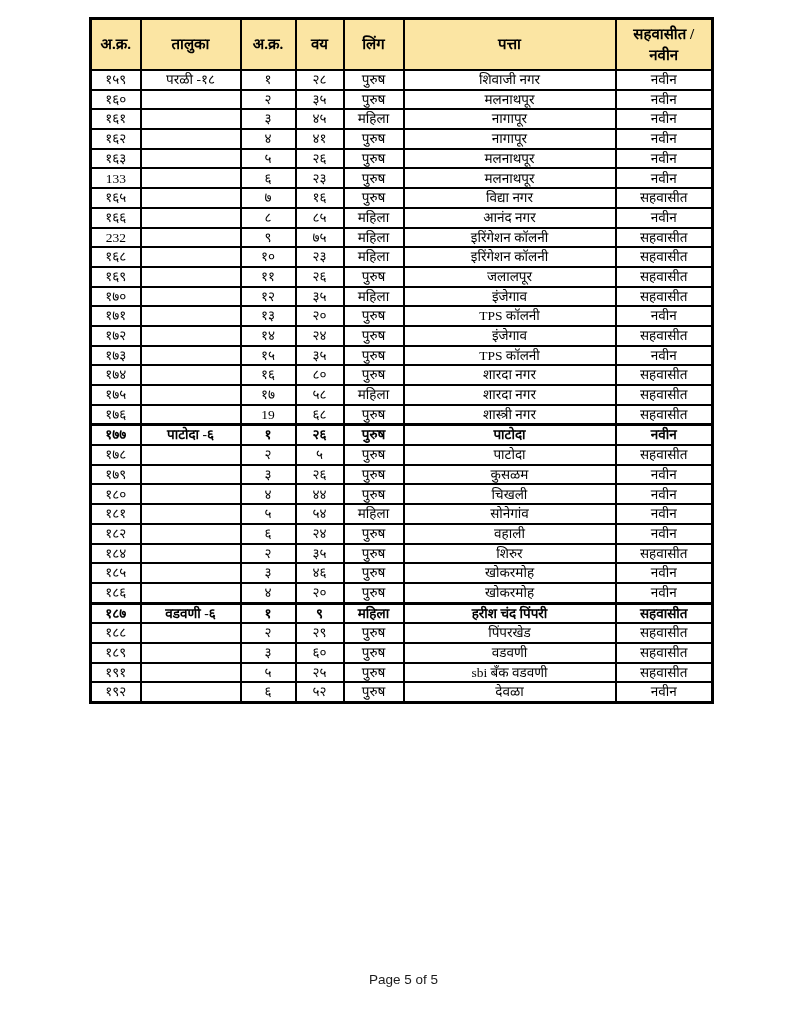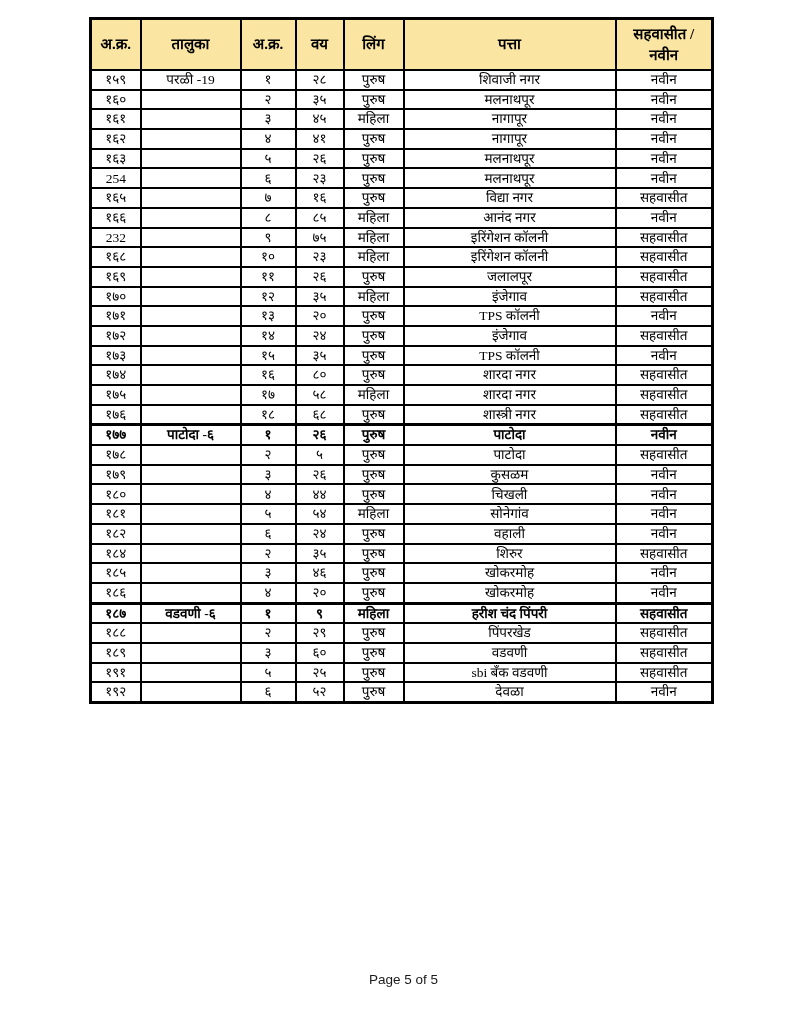--- a/index.html
+++ b/index.html
@@ -87,21 +87,21 @@
         <th>अ.क्र.</th>
         <th>वय</th>
         <th>लिंग</th>
         <th>पत्ता</th>
         <th>सहवासीत / नवीन</th>
       </tr>
     </thead>
     <tbody id="table-body">
         <tr>
           <td>१५९</td>
-          <td>परळी -19</td>
+          <td>परळी -१८</td>
           <td>१</td>
           <td>२८</td>
           <td>पुरुष</td>
           <td>शिवाजी नगर</td>
           <td>नवीन</td>
         </tr>
         <tr>
           <td>१६०</td>
           <td></td>
           <td>२</td>
@@ -131,21 +131,21 @@
         <tr>
           <td>१६३</td>
           <td></td>
           <td>५</td>
           <td>२६</td>
           <td>पुरुष</td>
           <td>मलनाथपूर</td>
           <td>नवीन</td>
         </tr>
         <tr>
-          <td>254</td>
+          <td>133</td>
           <td></td>
           <td>६</td>
           <td>२३</td>
           <td>पुरुष</td>
           <td>मलनाथपूर</td>
           <td>नवीन</td>
         </tr>
         <tr>
           <td>१६५</td>
           <td></td>
@@ -241,21 +241,21 @@
           <td></td>
           <td>१७</td>
           <td>५८</td>
           <td>महिला</td>
           <td>शारदा नगर</td>
           <td>सहवासीत</td>
         </tr>
         <tr>
           <td>१७६</td>
           <td></td>
-          <td>१८</td>
+          <td>19</td>
           <td>६८</td>
           <td>पुरुष</td>
           <td>शास्त्री नगर</td>
           <td>सहवासीत</td>
         </tr>
         <tr class="group-start">
           <td>१७७</td>
           <td>पाटोदा -६</td>
           <td>१</td>
           <td>२६</td>

